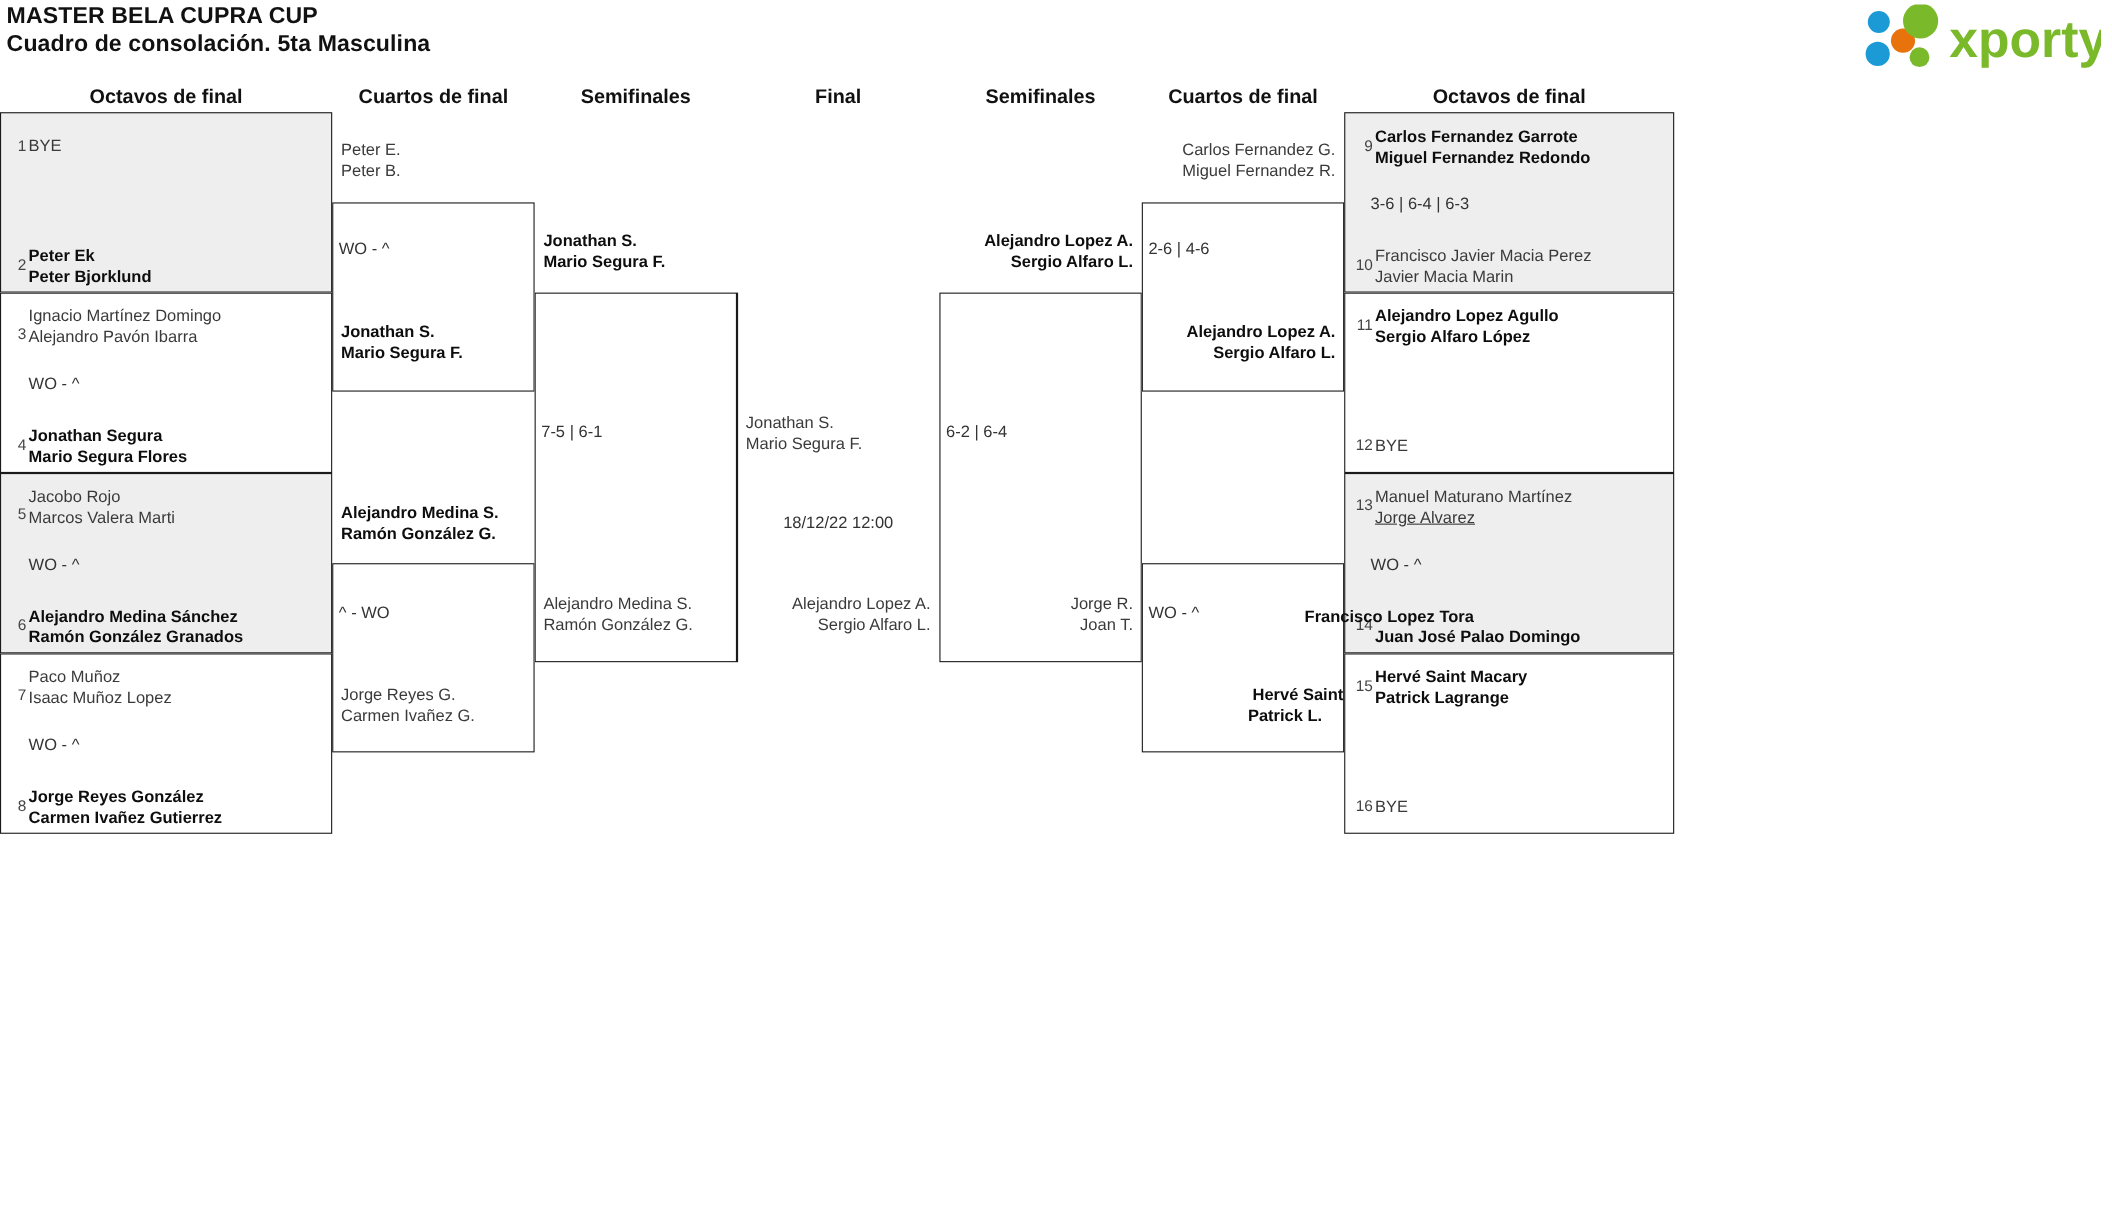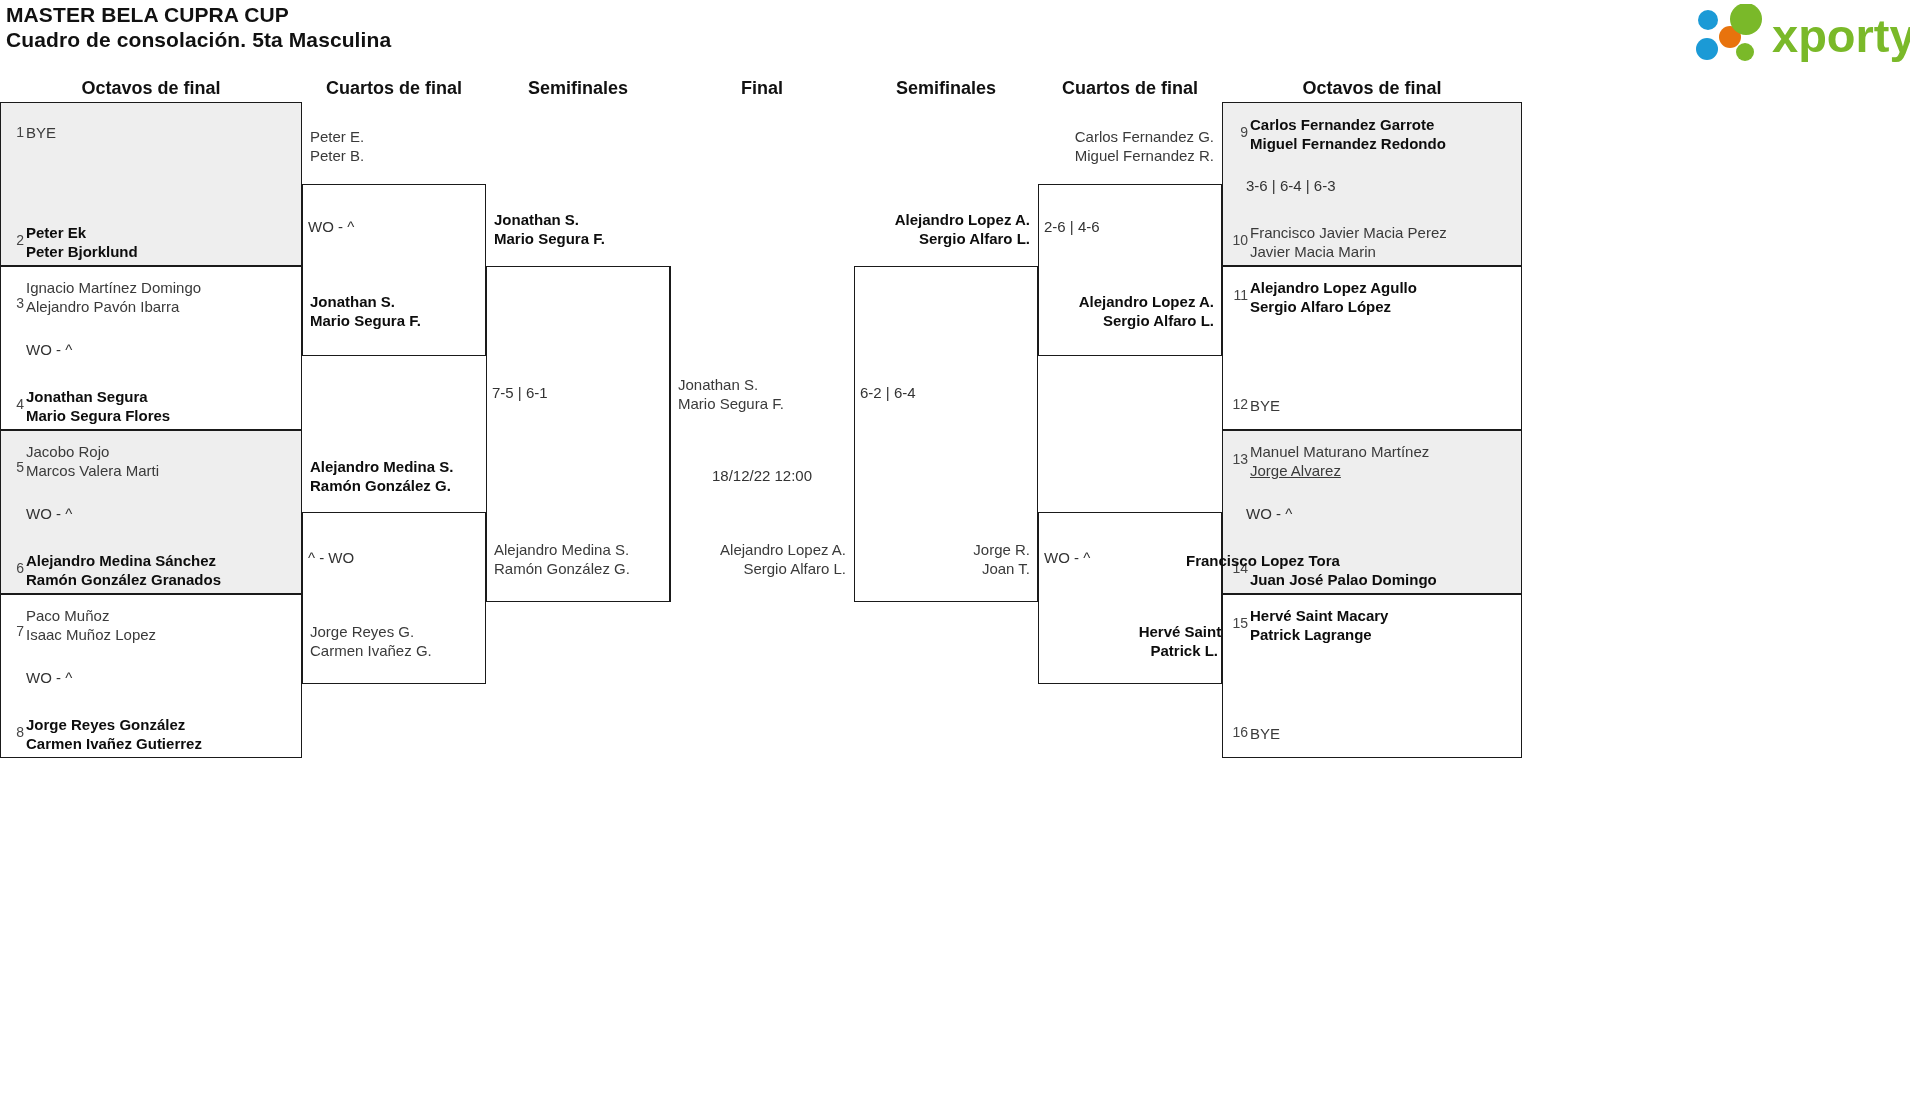--- a/index.html
+++ b/index.html
@@ -191,21 +191,21 @@
   <div class="box" style="left:1038px;top:184px;width:184px;height:172px;"></div>
   <div class="box" style="left:1038px;top:512px;width:184px;height:172px;"></div>
 
   <div class="team right" style="left:1038px;top:125px;width:184px;padding-right:8px;">Carlos Fernandez G.</div>
   <div class="team right" style="left:1038px;top:144px;width:184px;padding-right:8px;">Miguel Fernandez R.</div>
 
   <div class="team win right" style="left:1038px;top:290px;width:184px;padding-right:8px;">Alejandro Lopez A.</div>
   <div class="team win right" style="left:1038px;top:309px;width:184px;padding-right:8px;">Sergio Alfaro L.</div>
 
   <div class="team win right" style="left:1038px;top:620px;width:212px;padding-right:8px;">Hervé Saint M.</div>
-  <div class="team win right" style="left:1038px;top:639px;width:184px;padding-right:4px;">Patrick L.</div>
+  <div class="team win right" style="left:1038px;top:639px;width:184px;padding-right:20px;">Patrick L.</div>
 
   <div class="score" style="left:1044px;top:217px;width:172px;">2-6 | 4-6</div>
   <div class="score" style="left:1044px;top:548px;width:172px;">WO - ^</div>
 
   <div class="box shaded" style="left:1222px;top:102px;width:300px;height:164px;"></div>
   <div class="box" style="left:1222px;top:266px;width:300px;height:164px;"></div>
   <div class="box shaded" style="left:1222px;top:430px;width:300px;height:164px;"></div>
   <div class="box" style="left:1222px;top:594px;width:300px;height:164px;"></div>
 
   <div class="seed" style="left:1226px;top:124px;">9</div>

